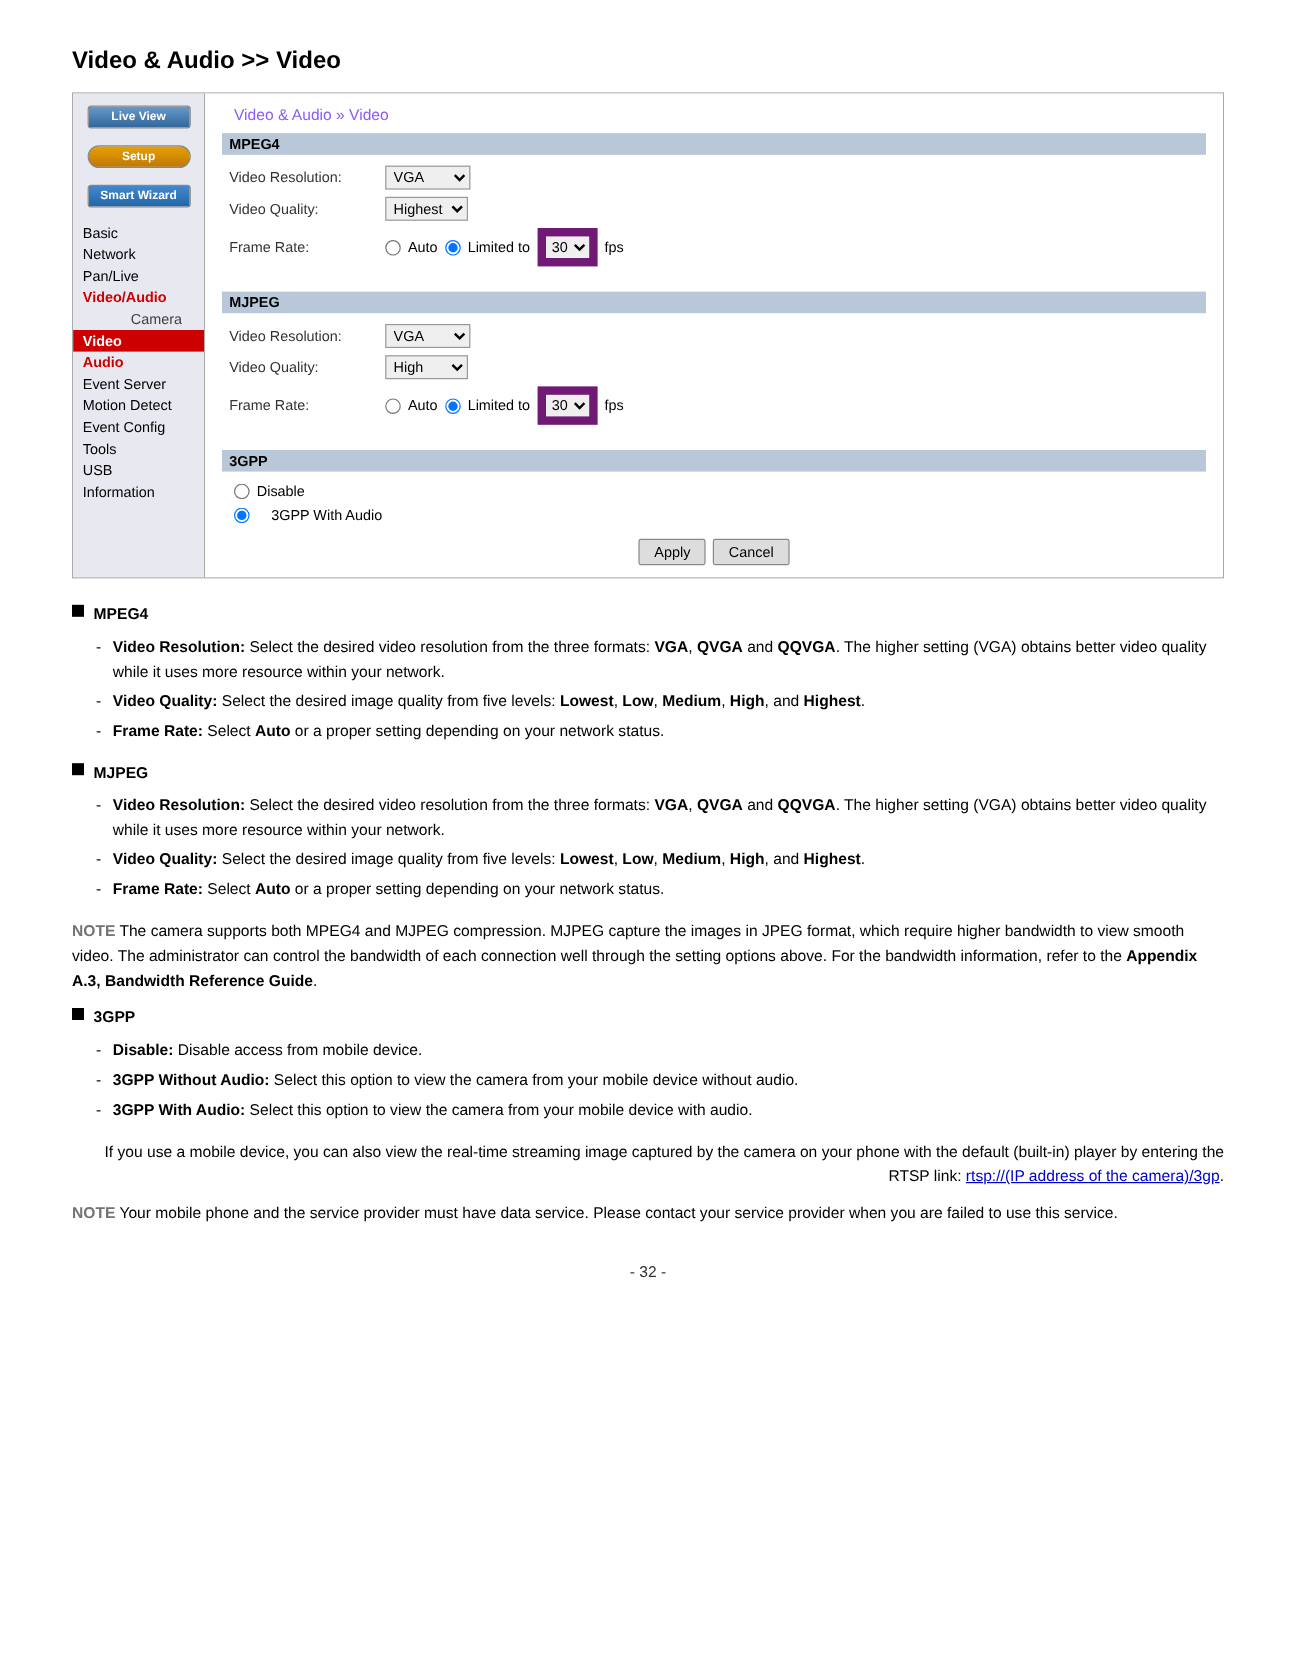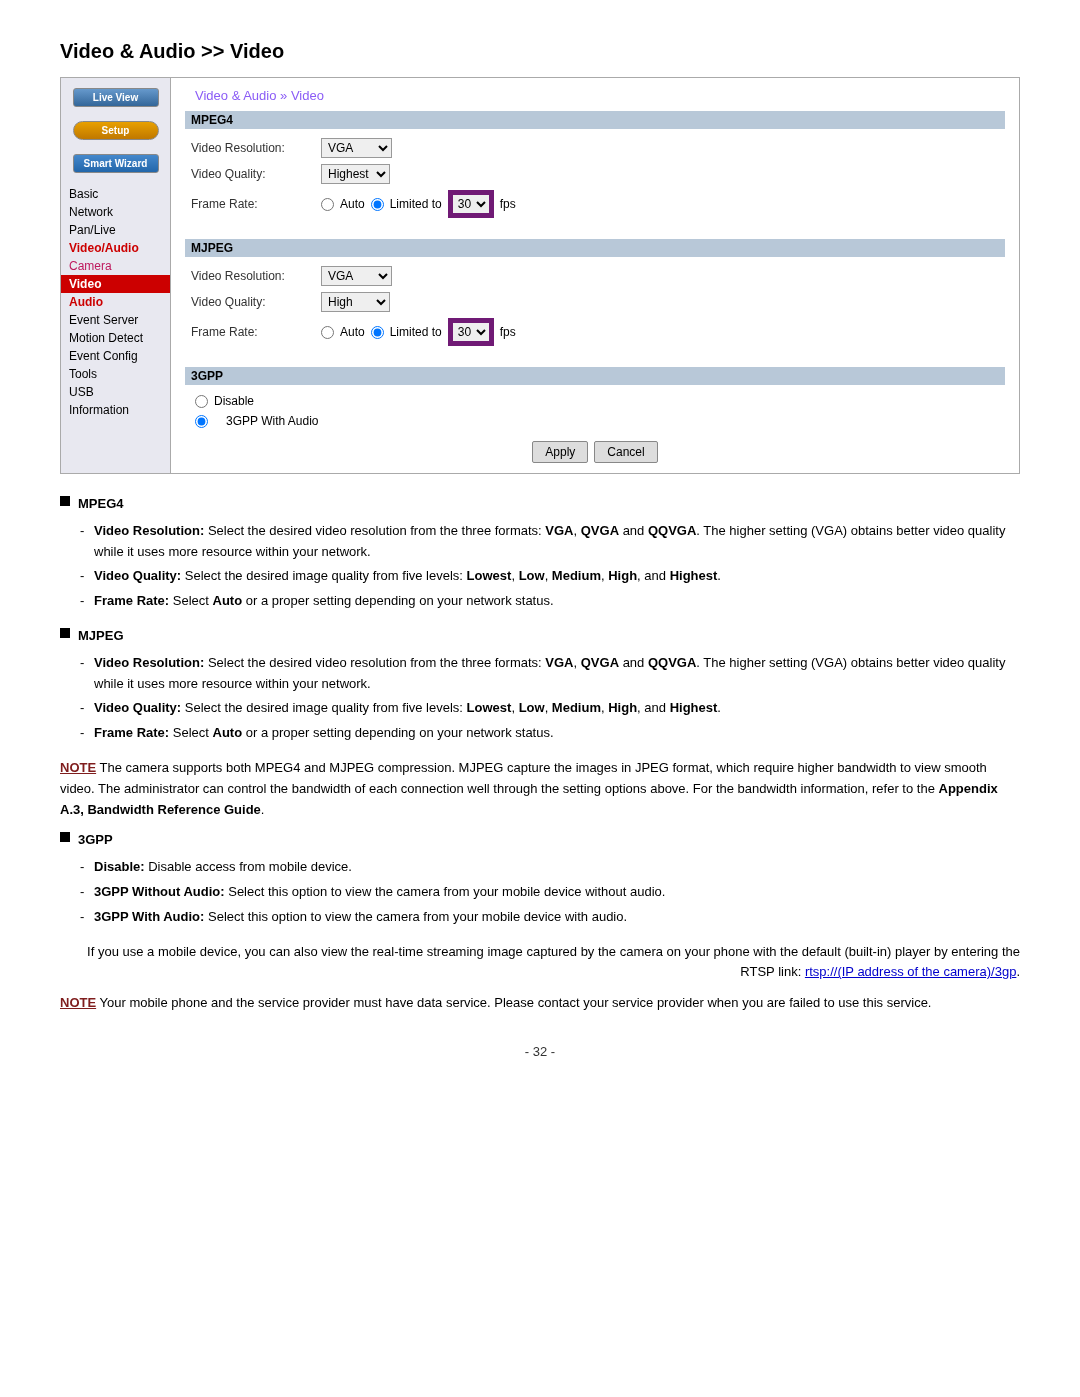--- a/index.html
+++ b/index.html
@@ -66,21 +66,22 @@
     .sidebar-link.active { color: #cc0000; font-weight: bold; }
     .sidebar-link.selected-box {
       background: #cc0000;
       color: #fff;
       font-weight: bold;
     }
     .sidebar-section-label {
       display: block;
       padding: 2px 8px;
       font-size: 12px;
-      color: #be185d;
+      color: #404040;
+      margin-left: 40px;
     }
     .content {
       flex: 1;
       padding: 10px 14px;
       background: #fff;
     }
     .content-breadcrumb {
       font-size: 13px;
       color: #8b5cf6;
       margin-bottom: 8px;
@@ -104,21 +105,21 @@
       vertical-align: middle;
     }
     .form-table .label-col { width: 130px; color: #333; }
     select.small-select {
       font-size: 12px;
       padding: 1px 2px;
       border: 1px solid #999;
     }
     .radio-group { display: flex; align-items: center; gap: 6px; font-size: 12px; }
     .radio-group input[type=radio] { margin: 0; }
-    .fps-select { font-size: 12px; border: 5px solid #701a75; padding: 1px; }
+    .fps-select { font-size: 12px; border: 7px solid #701a75; padding: 1px; }
     .section-gap { height: 8px; }
     .buttons-row {
       display: flex;
       justify-content: center;
       gap: 6px;
       margin-top: 10px;
     }
     .btn-apply, .btn-cancel {
       font-size: 12px;
       padding: 3px 12px;
@@ -165,22 +166,21 @@
       content: "-";
       position: absolute;
       left: 0;
     }
     .note-block {
       margin: 10px 0;
       font-size: 13px;
     }
     .note-label {
       font-weight: bold;
-      color: #7f1d1d;
-      text-decoration: underline;
+      color: #737373;
     }
     .link-text {
       color: #0000cc;
       text-decoration: underline;
     }
     .page-footer {
       text-align: center;
       margin-top: 30px;
       font-size: 13px;
       color: #333;

